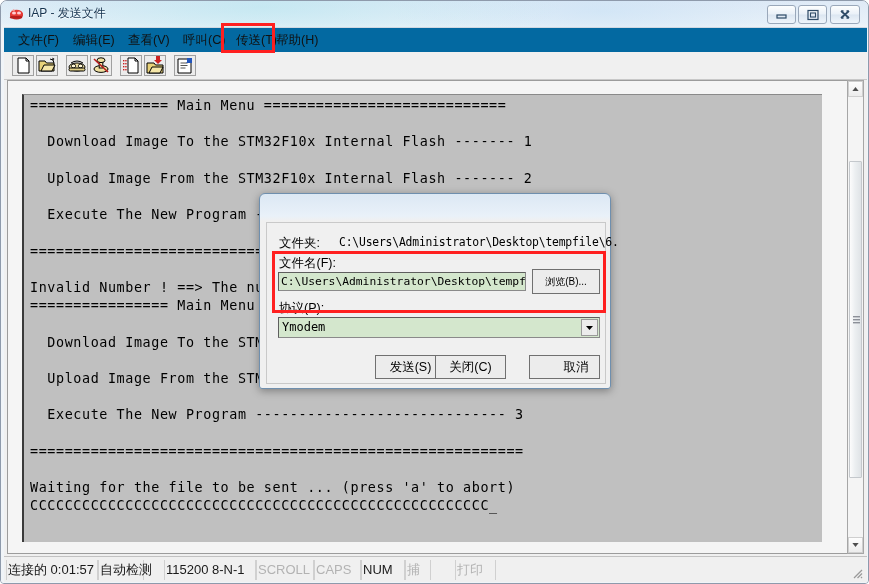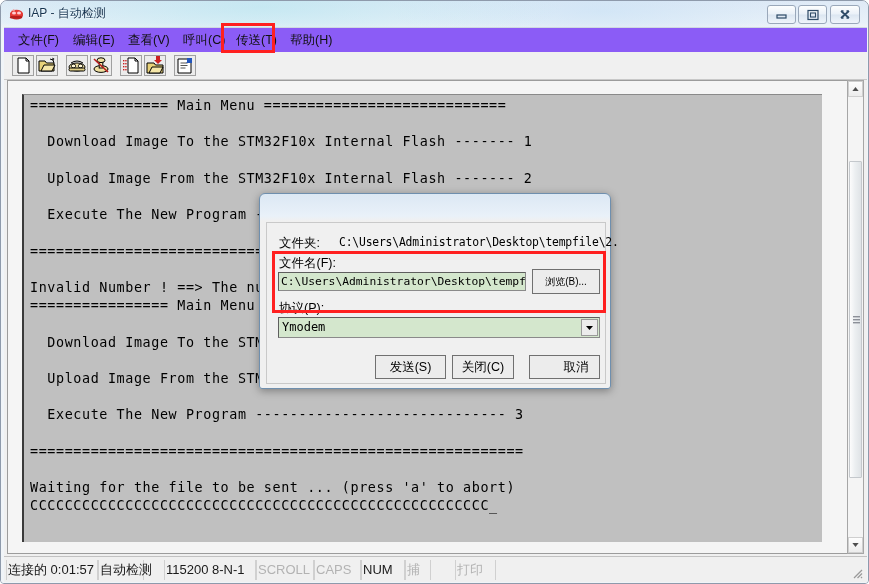--- a/index.html
+++ b/index.html
@@ -55,21 +55,21 @@
   #client{
     position:absolute;left:3px;top:26px;width:863px;height:529px;
     background:#f0f0f0;
     border-top:1px solid #cfd8e2;
     box-sizing:border-box;
   }
 
   
   #menubar{
     position:absolute;left:0;top:0;width:100%;height:24px;
-    background:#8b5cf6;
+    background:#0369a1;
     border-bottom:1px solid #dcdcdc;
   }
   .menu-item{
     position:absolute;top:3px;height:18px;line-height:18px;
     font-size:12.5px;color:#111;padding:0 6px;white-space:nowrap;cursor:default;
   }
   #menu-highlight{
     position:absolute;border:3px solid #ff2020;
     left:220px;top:22px;width:54px;height:30px;
     box-sizing:border-box;pointer-events:none;z-index:40;
@@ -229,41 +229,41 @@
     position:absolute;left:5px;top:28px;width:334px;height:62px;
     box-sizing:border-box;border:3px solid #ff2020;pointer-events:none;z-index:5;
   }
   .dlg-btn{
     position:absolute;top:132px;height:24px;
     box-sizing:border-box;
     border:1px solid #707070;background:#ececec;
     font-size:12.5px;line-height:22px;text-align:center;color:#000;cursor:default;
   }
   #btn-send{left:108px;width:71px;}
-  #btn-closefile{left:185px;width:62px;}
+  #btn-closefile{left:168px;width:71px;}
   #btn-cancel{left:262px;width:71px;padding-left:23px;}
 </style>
 </head>
 <body>
 
 <div id="app-window">
   <div id="glass-frame"></div>
 
   <div id="titlebar">
     <span id="title-icon">
       <svg width="16" height="16" viewBox="0 0 16 16">
         <ellipse cx="8.5" cy="9" rx="6.5" ry="4.5" fill="#c62828"></ellipse>
         <ellipse cx="8.5" cy="8" rx="6.5" ry="4.3" fill="#e53935"></ellipse>
         <ellipse cx="6" cy="7" rx="2" ry="1.6" fill="#ffcdd2"></ellipse>
         <ellipse cx="11" cy="7" rx="2" ry="1.6" fill="#ffcdd2"></ellipse>
         <rect x="2" y="10" width="12" height="2.4" rx="1.2" fill="#b71c1c"></rect>
         <path d="M3 5 L6 3 L7 5 Z" fill="#ef9a9a"></path>
       </svg>
     </span>
-    <span id="title-text">IAP - 自动检测</span>
+    <span id="title-text">IAP - 发送文件</span>
 
     <div class="wbtn" id="btn-min">
       <svg width="27" height="17" viewBox="0 0 27 17">
         <rect x="9" y="9" width="9" height="3" fill="none" stroke="#2d4a66" stroke-width="1.2"></rect>
       </svg>
     </div>
     <div class="wbtn" id="btn-max">
       <svg width="27" height="17" viewBox="0 0 27 17">
         <rect x="9" y="4.5" width="10" height="9" fill="none" stroke="#2d4a66" stroke-width="1.2"></rect>
         <rect x="11.5" y="7" width="5" height="4" fill="none" stroke="#2d4a66" stroke-width="1.1"></rect>
@@ -278,21 +278,21 @@
   </div>
 
   <div id="client">
 
     <div id="menubar">
       <div class="menu-item" style="left:8px">文件(F)</div>
       <div class="menu-item" style="left:63px">编辑(E)</div>
       <div class="menu-item" style="left:118px">查看(V)</div>
       <div class="menu-item" style="left:173px">呼叫(C)</div>
       <div class="menu-item" style="left:226px">传送(T)</div>
-      <div class="menu-item" style="left:280px">帮助(H)</div>
+      <div class="menu-item" style="left:266px">帮助(H)</div>
     </div>
 
     <div id="toolbar">
       <div class="tbtn" style="left:8px">
         <svg width="20" height="19" viewBox="0 0 20 19">
           <path d="M5 2 h8 l3 3 v12 H5 Z" fill="#fff" stroke="#000" stroke-width="1"></path>
           <path d="M13 2 v3 h3" fill="none" stroke="#000" stroke-width="1"></path>
         </svg>
       </div>
       <div class="tbtn" style="left:32px">
@@ -425,21 +425,21 @@
       </g>
     </svg>
   </div>
 
   <div id="menu-highlight"></div>
 
   <div id="send-dialog">
 
     <div id="dlg-body">
       <div class="dlg-label" id="folder-label">文件夹:</div>
-      <div class="dlg-label mono-val" id="folder-value">C:\Users\Administrator\Desktop\tempfile\2.</div>
+      <div class="dlg-label mono-val" id="folder-value">C:\Users\Administrator\Desktop\tempfile\6.</div>
 
       <div class="dlg-label" id="filename-label">文件名(F):</div>
       <div id="filename-input">C:\Users\Administrator\Desktop\tempfile\</div>
       <div id="browse-button">浏览(B)...</div>
 
       <div class="dlg-label" id="protocol-label">协议(P):</div>
       <div id="protocol-select">
         <span id="protocol-value">Ymodem</span>
         <div id="protocol-arrow">
           <svg width="15" height="15" viewBox="0 0 15 15">

